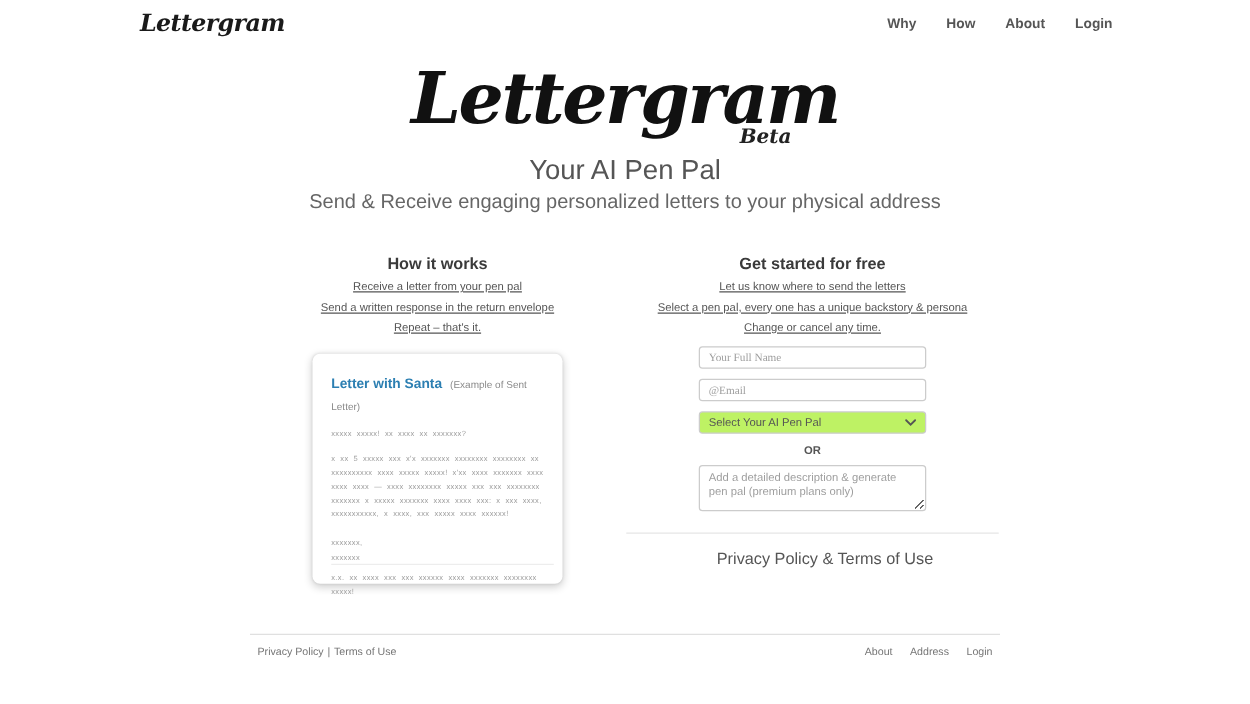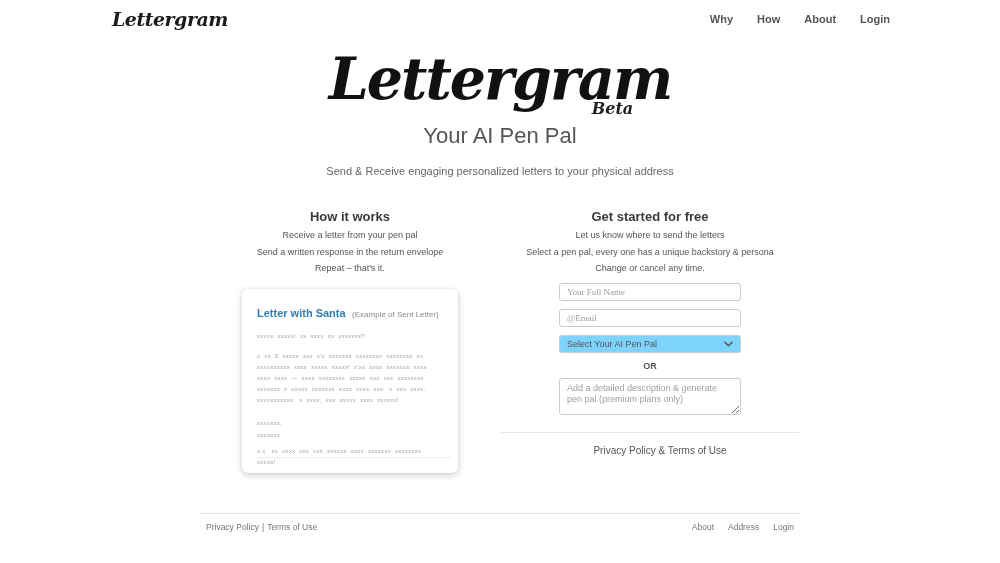--- a/index.html
+++ b/index.html
@@ -11,56 +11,56 @@
   .nav-logo { font-family:"DejaVu Serif", serif; font-style:italic; font-weight:700; font-size:19px; color:#1a1a1a; letter-spacing:-0.5px; cursor:pointer; }
   .nav-links { display:flex; gap:24px; }
   .nav-link { font-size:11px; font-weight:700; color:#555; cursor:pointer; }
 
   
   .hero { text-align:center; margin-top:20px; }
   .hero-logo-wrap { position:relative; display:inline-block; }
   .hero-logo { font-family:"DejaVu Serif", serif; font-style:italic; font-weight:700; font-size:57px; color:#111; letter-spacing:-2px; line-height:1.0; }
   .hero-beta { position:absolute; right:38px; bottom:-11px; font-family:"DejaVu Serif", serif; font-style:italic; font-weight:700; font-size:16px; color:#222; }
   .hero-tagline { font-size:22px; color:#555; margin-top:16px; }
-  .hero-subtitle { font-size:11px; color:#666; margin-top:16px; }
+  .hero-subtitle { font-size:16px; color:#666; margin-top:4px; }
 
   
   .columns { width:600px; margin:32px auto 0; display:flex; align-items:flex-start; }
   .col { width:50%; text-align:center; }
   .col-heading { font-size:13px; font-weight:700; color:#3a3a3a; }
-  .col-sub { font-size:9px; color:#555; line-height:9.5px; margin-top:7px; }
+  .col-sub { font-size:9px; color:#555; line-height:9.5px; margin-top:7px;text-decoration:underline; }
 
   
-  .letter-card { width:216px; height:184px; margin:15px auto 0; background:#fff; border-radius:6px;
+  .letter-card { width:200px; height:184px; margin:15px auto 0; background:#fff; border-radius:6px;
                  box-shadow:0 2px 7px rgba(0,0,0,0.20), 0 0 2px rgba(0,0,0,0.08);
                  text-align:left; padding:14px 15px 0 15px; position:relative; }
   .card-title { font-size:11px; font-weight:700; color:#2c7fb2; }
   .card-note { font-size:8px; font-weight:400; color:#8a8a8a; margin-left:2px; }
   .redacted { font-size:6px; color:#a0a0a0; line-height:11px; letter-spacing:0.3px; word-spacing:2px; }
   .card-greeting { margin-top:10px; }
   .card-body { margin-top:9px; }
   .card-closing { margin-top:11px; line-height:12px; }
   .card-sig { line-height:12px; }
   .card-ps { margin-top:5px; }
   .card-divider { position:absolute; left:15px; right:7px; bottom:15px; border-top:1px solid #ededed; }
 
   
   .form { width:182px; margin:9px auto 0; text-align:left; }
   .form input { display:block; width:100%; height:18px; margin-bottom:8px; border:1px solid #ccc; border-radius:3px;
                 padding:0 7px; font-size:9px; font-family:Liberation Serif, serif; color:#333; outline:none; }
   .form input::placeholder { color:#9e9e9e; }
   .addr-gap { margin-bottom:9px !important; }
   .select-box { display:flex; justify-content:space-between; align-items:center; height:18px; border:1px solid #ccc;
-                border-radius:3px; padding:0 7px; font-size:9px; color:#555; background:#7dd3fc; cursor:pointer; }
+                border-radius:3px; padding:0 7px; font-size:9px; color:#555; background:#bef264; cursor:pointer; }
   .or-row { text-align:center; font-size:9px; font-weight:700; color:#555; margin:8px 0 7px; }
   .form textarea { display:block; width:100%; height:37px; border:1px solid #ccc; border-radius:3px; padding:4px 7px;
                    font-size:9px; font-family:"Liberation Sans", sans-serif; color:#333; resize:vertical; outline:none; line-height:11px; }
   .form textarea::placeholder { color:#9e9e9e; }
   .form-divider { width:298px; margin:17px auto 0; border-top:1px solid #e6e6e6; }
-  .terms-link { font-size:10px; color:#555; margin-top:12px; cursor:pointer; display:inline-block;margin-left:20px; }
+  .terms-link { font-size:13px; color:#555; margin-top:12px; cursor:pointer; display:inline-block;margin-left:20px; }
 
   
   .footer { width:600px; margin:40px auto 4px; border-top:1px solid #e0e0e0; display:flex;
             justify-content:space-between; padding:8px 6px 0 6px; font-size:8.5px; color:#757575; }
   .footer-left span { cursor:pointer; }
   .footer-sep { margin:0 3px; cursor:default; }
   .footer-links { display:flex; gap:14px; }
   .footer-link { cursor:pointer; }
 </style>
 </head>

